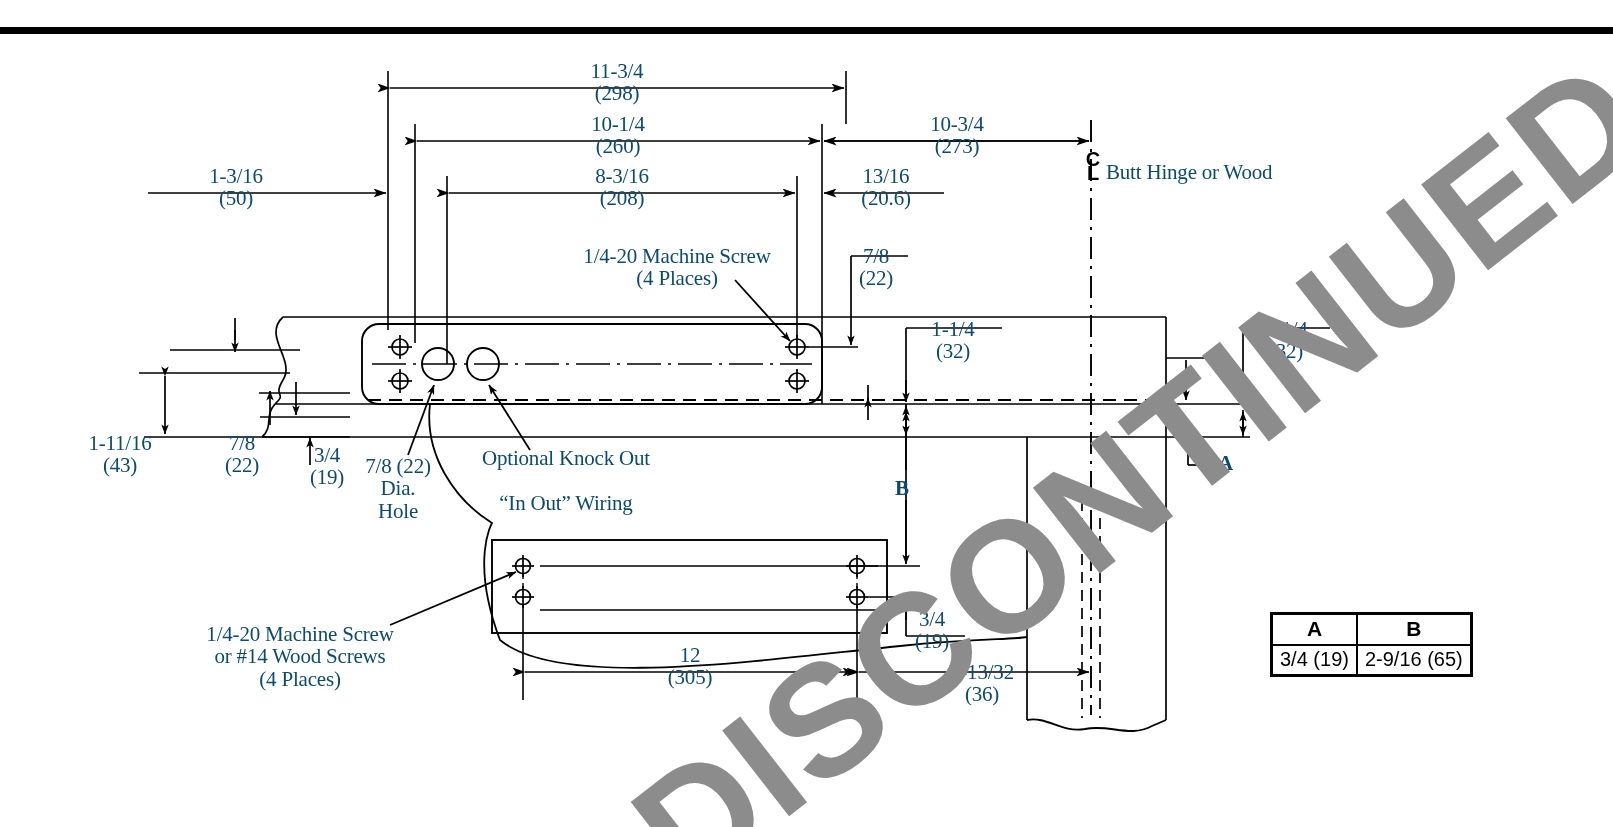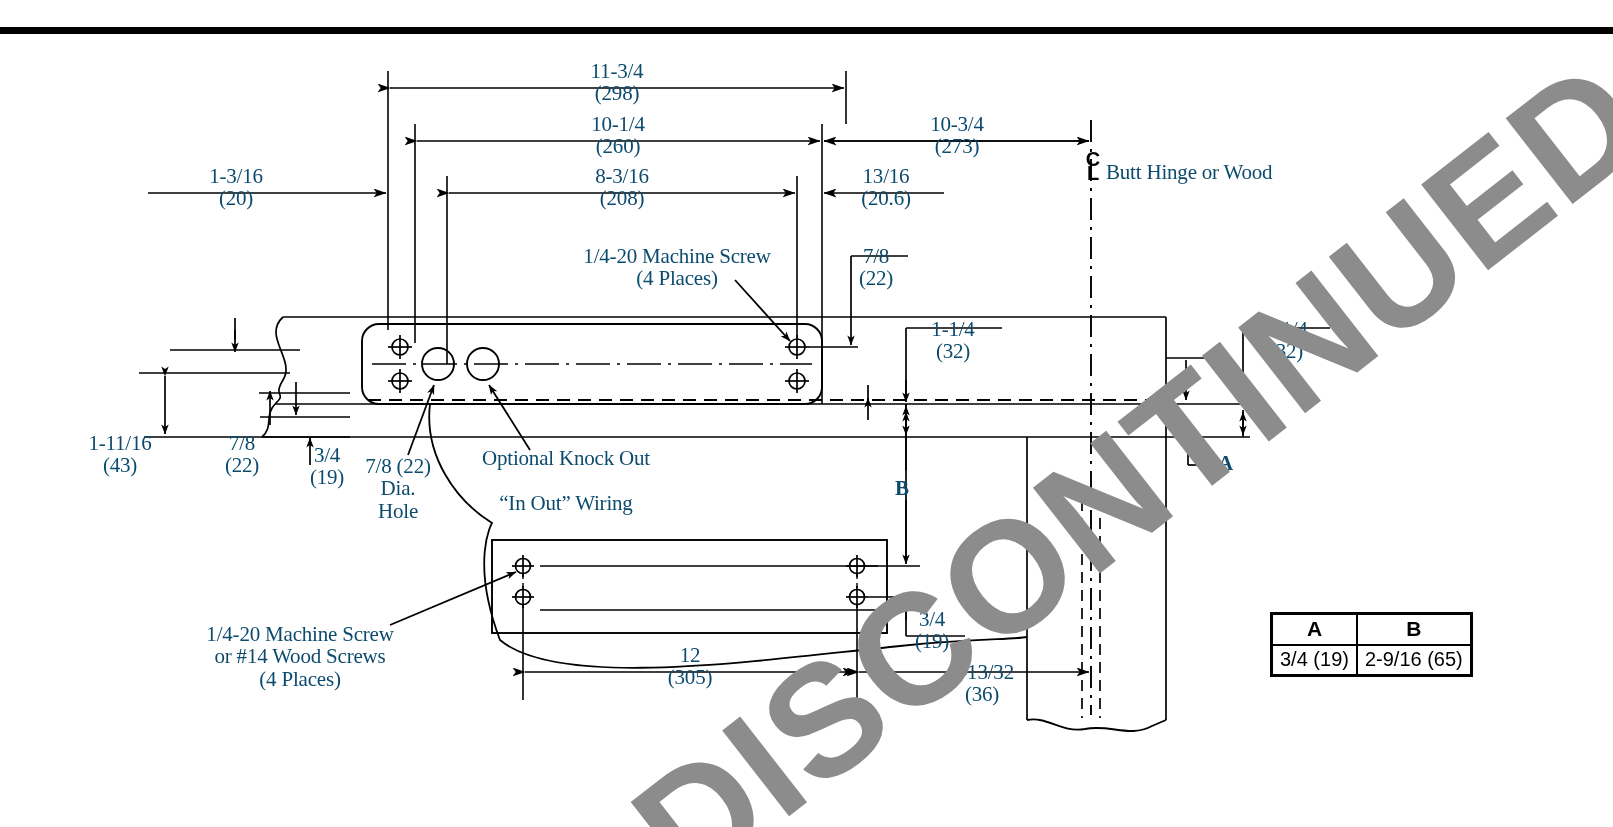--- a/index.html
+++ b/index.html
@@ -313,21 +313,21 @@
     <div>(260)</div>
   </div>
 
   <div class="dimtxt ctr" style="left:957px; top:113px;">
     <div>10-3/4</div>
     <div>(273)</div>
   </div>
 
   <div class="dimtxt ctr" style="left:210px; top:165px;margin-left:26px;">
     <div>1-3/16</div>
-    <div>(20)</div>
+    <div>(50)</div>
   </div>
 
   <div class="dimtxt ctr" style="left:622px; top:165px;">
     <div>8-3/16</div>
     <div>(208)</div>
   </div>
 
   <div class="dimtxt ctr" style="left:886px; top:165px;">
     <div>13/16</div>
     <div>(20.6)</div>

